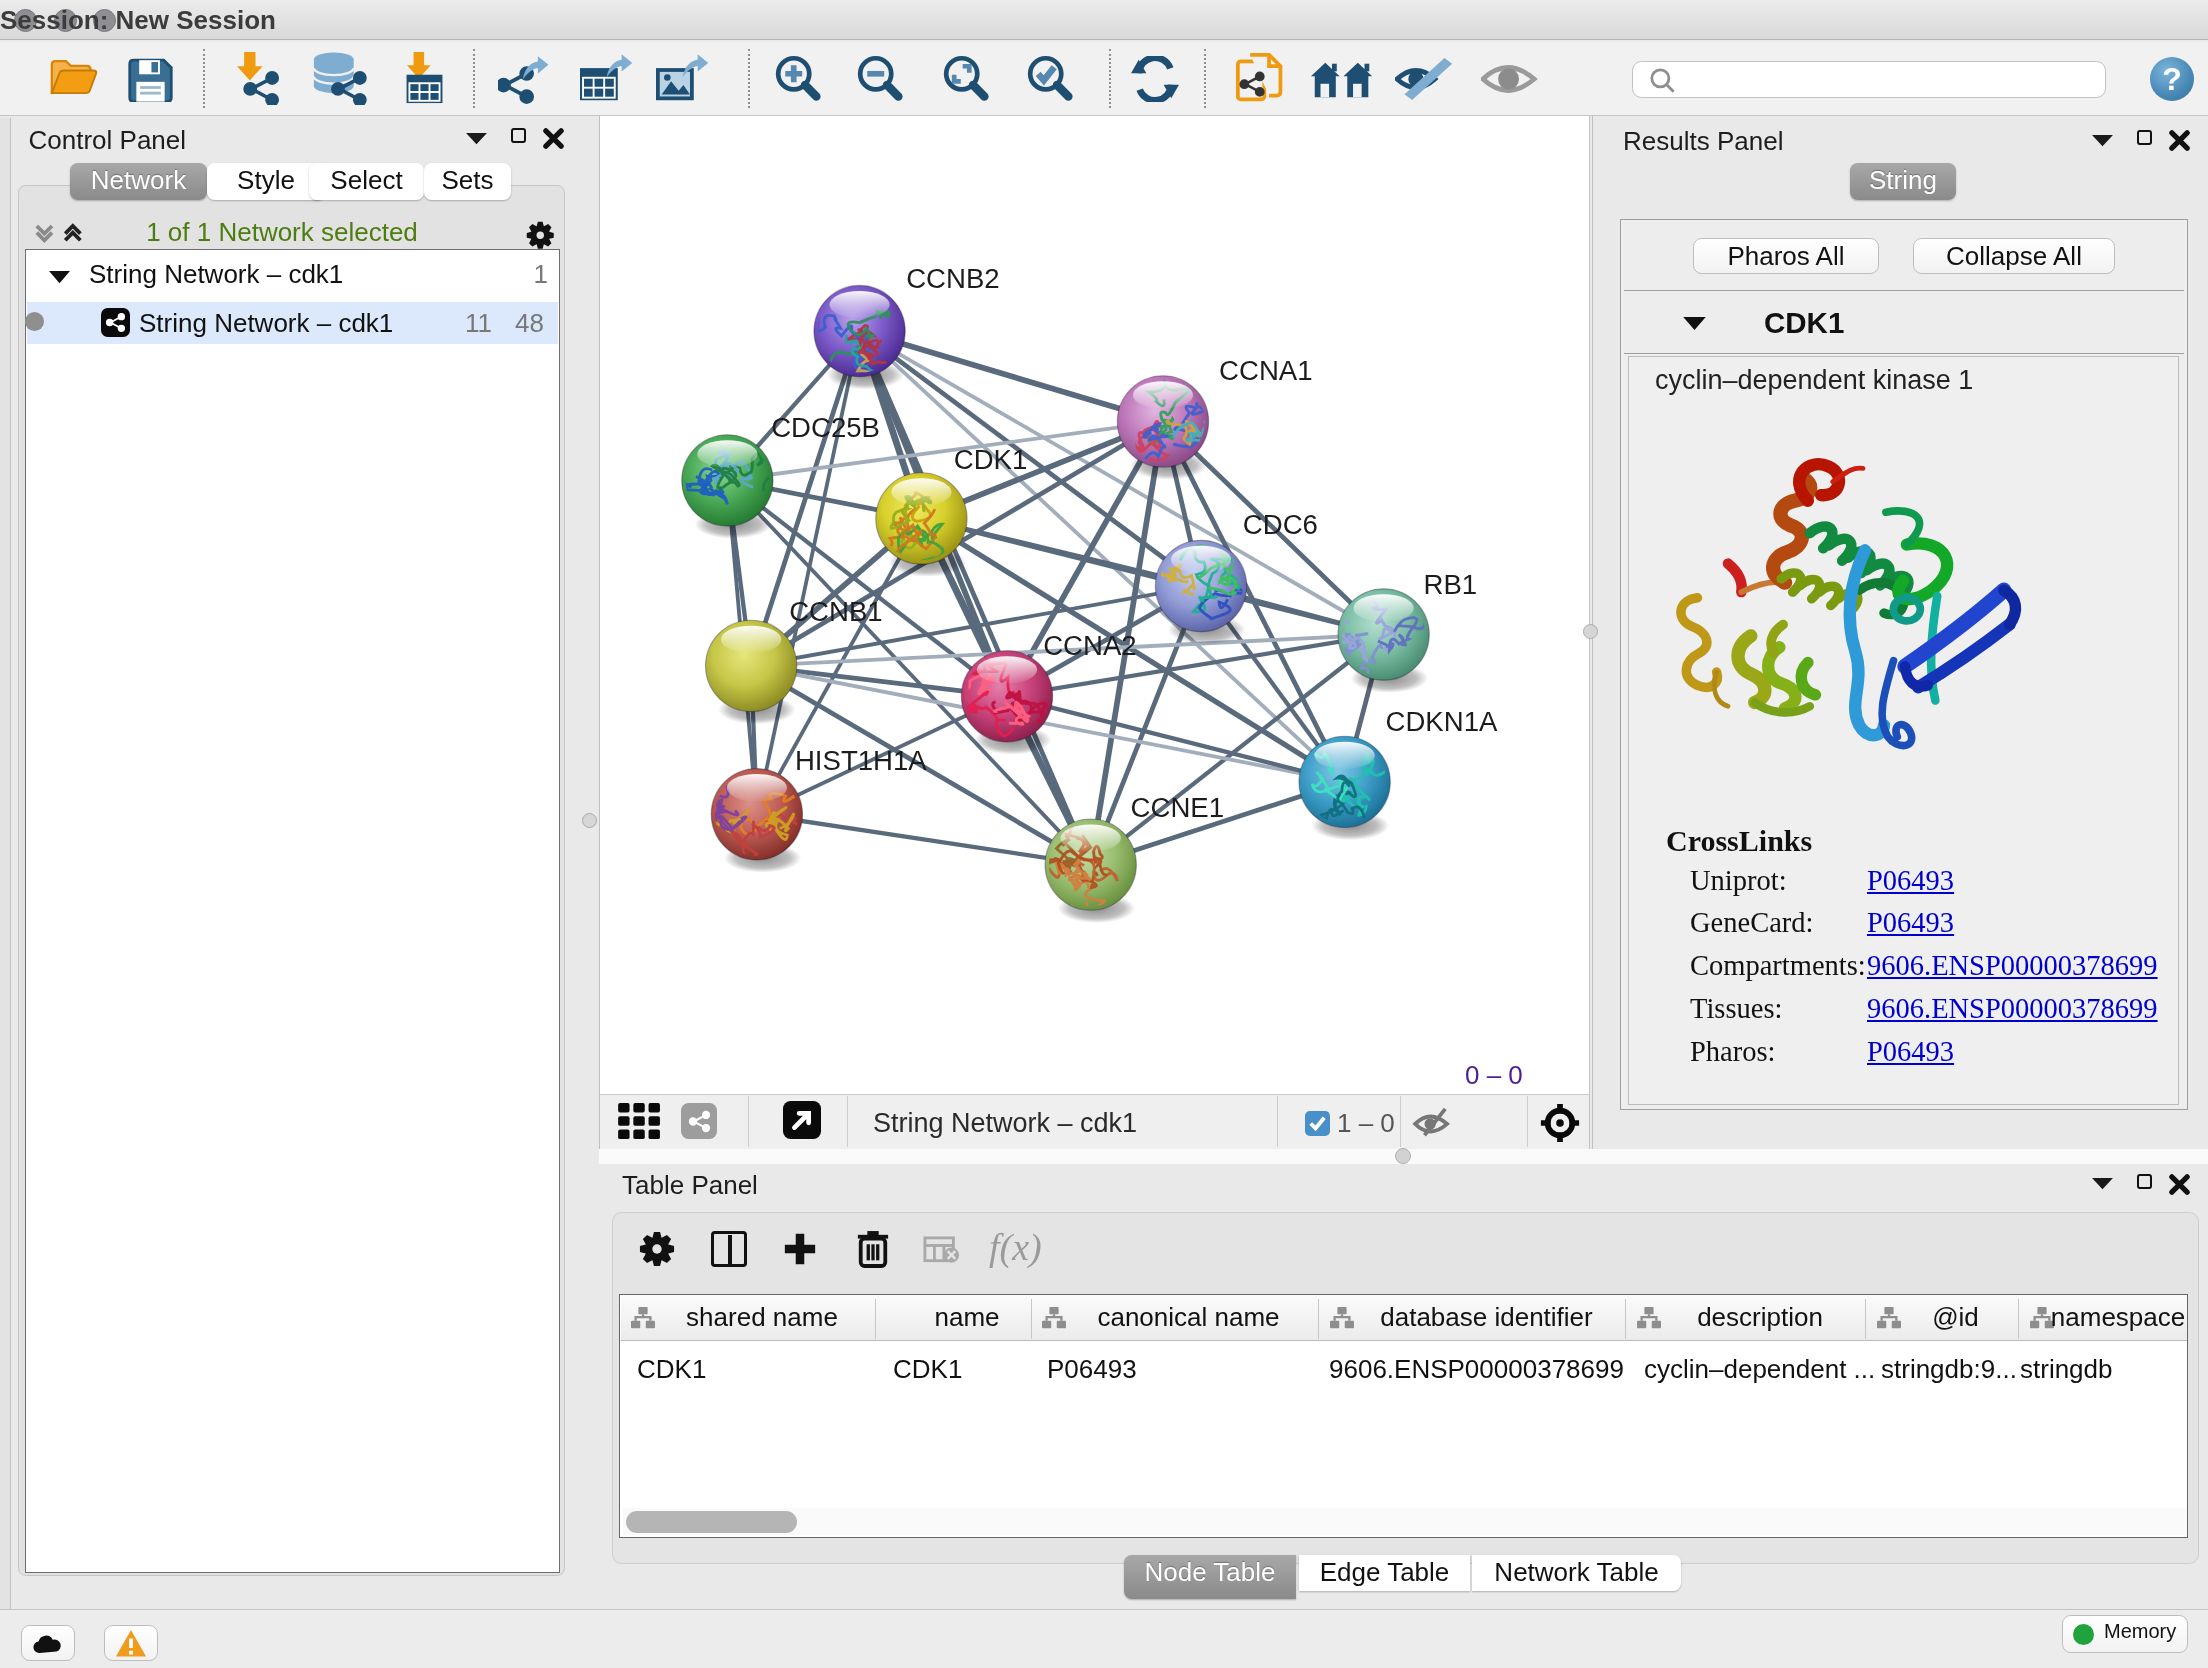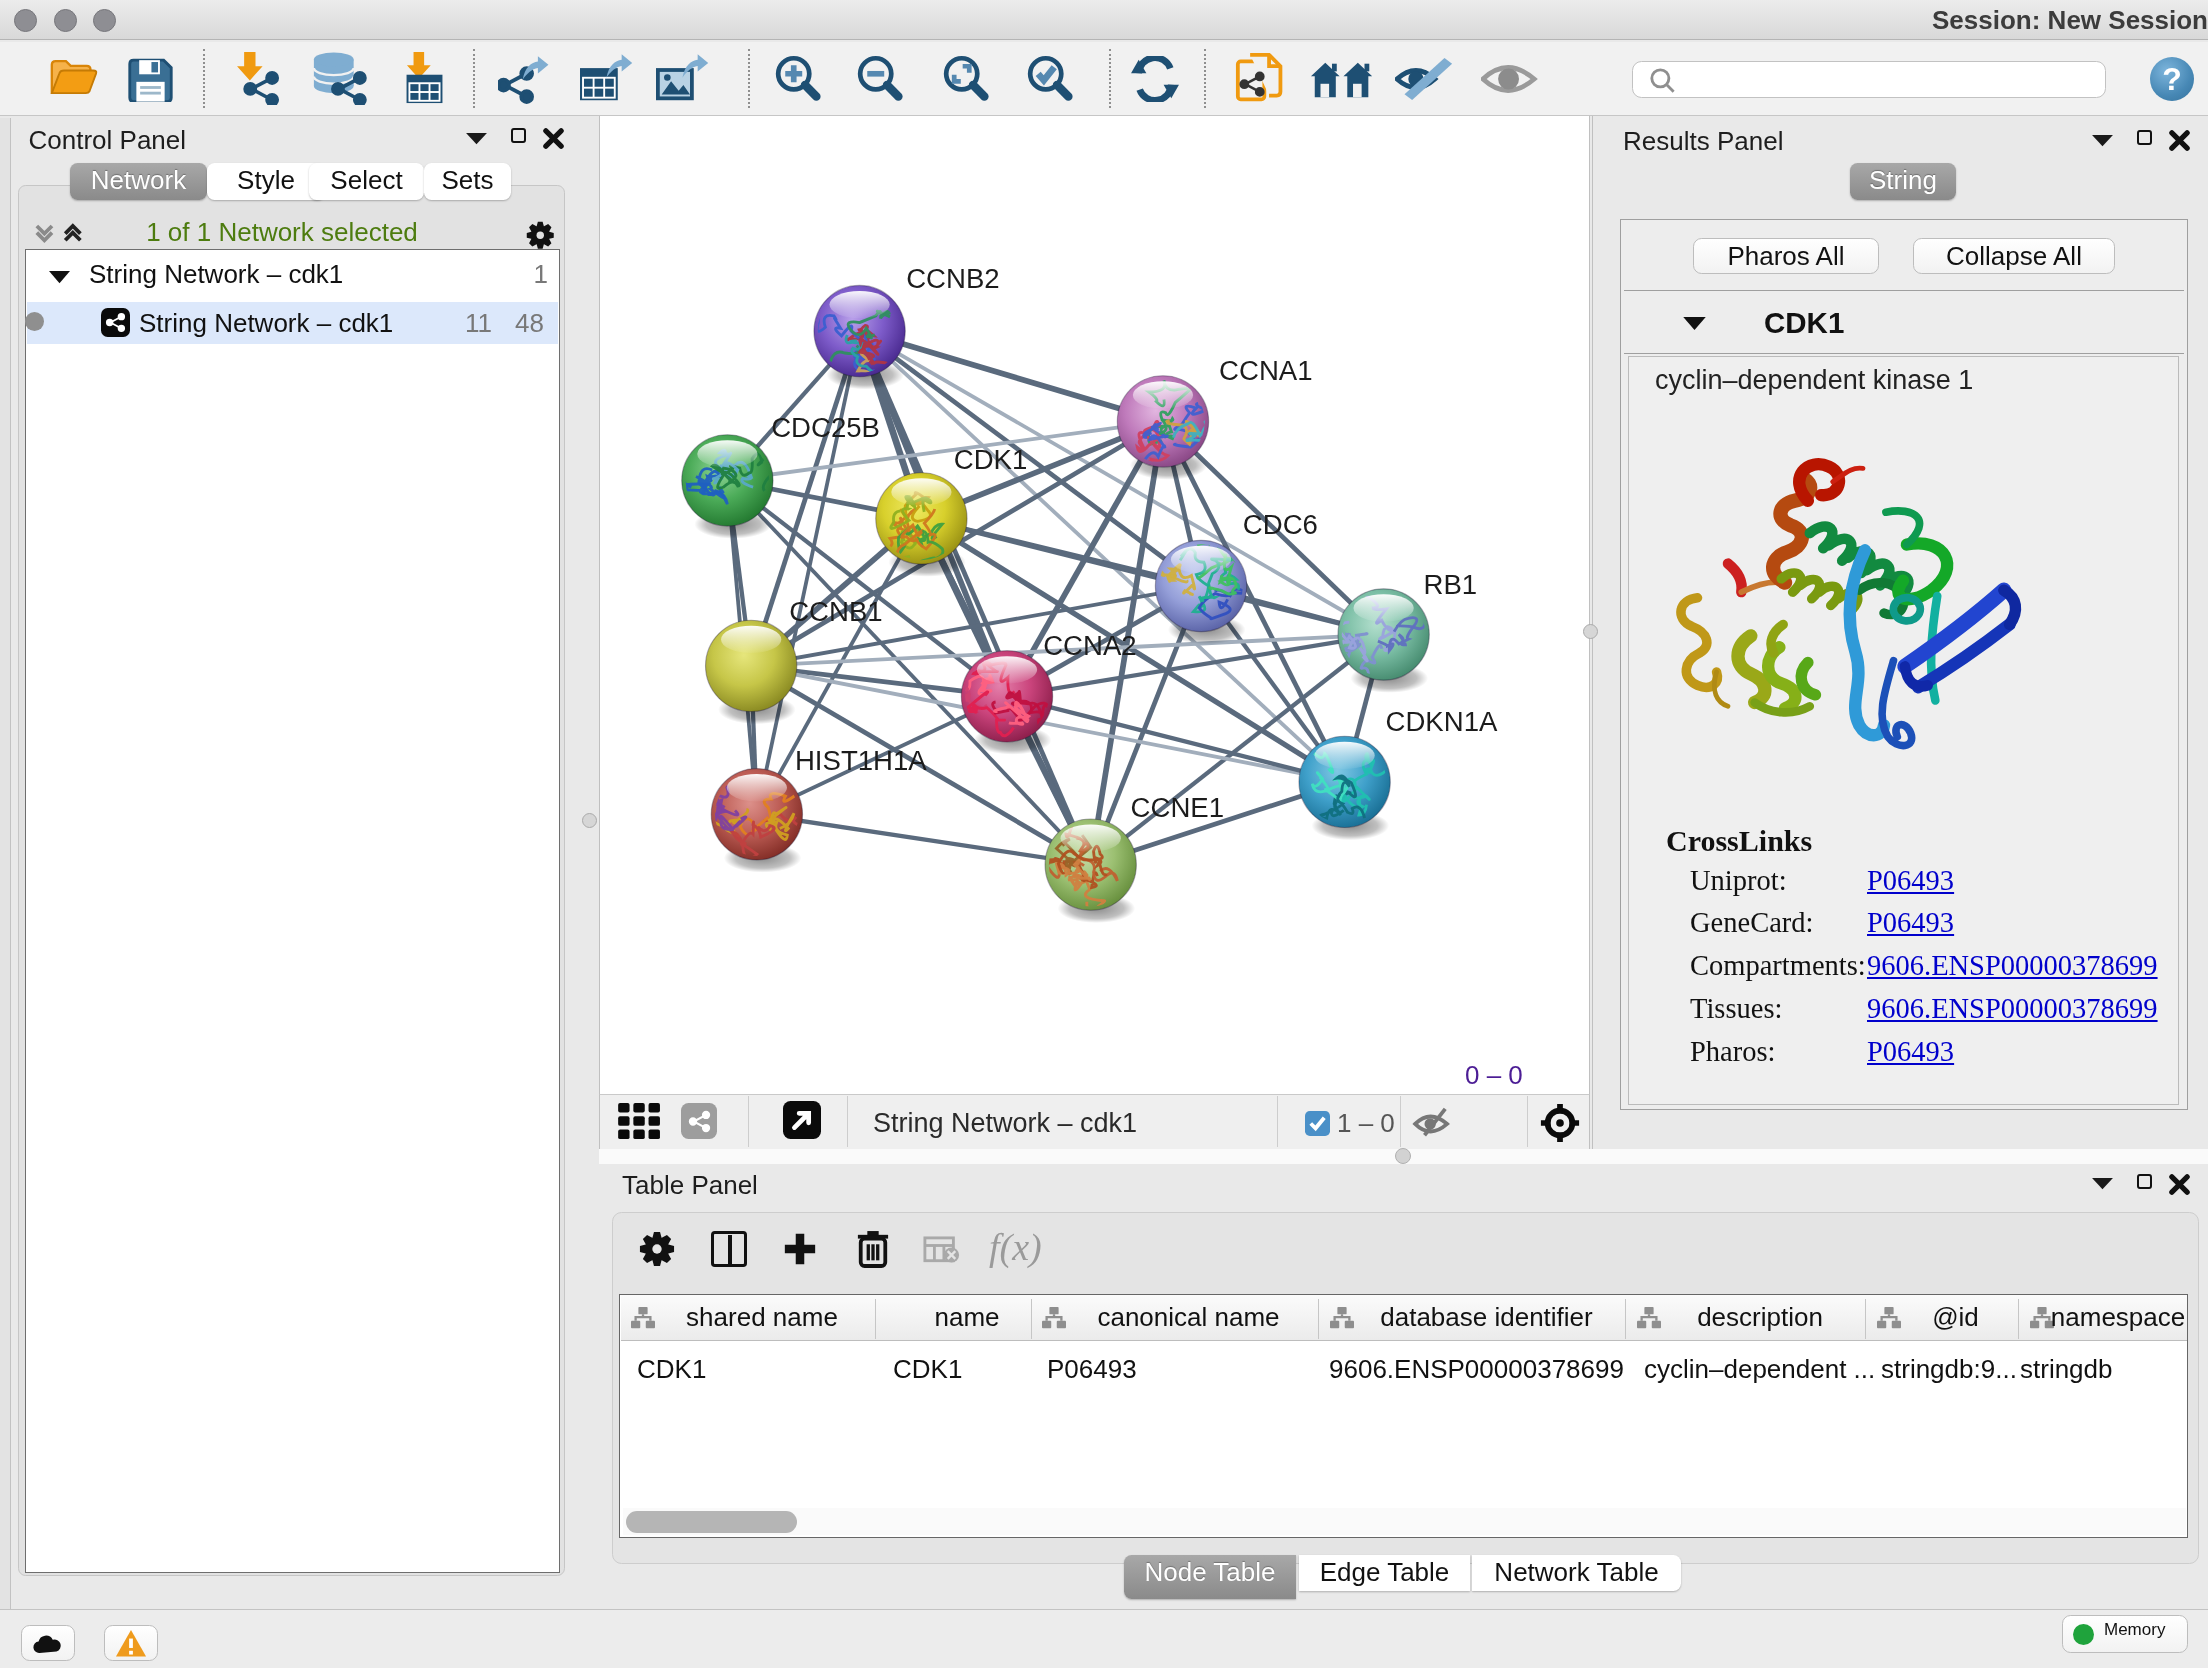--- a/index.html
+++ b/index.html
@@ -1,17 +1,17 @@
 <!DOCTYPE html>
 <html style="font-size:15px"><head><meta charset="utf-8"><style>*{margin:0;padding:0;box-sizing:border-box}body{width:2208px;height:1668px;position:relative;font-family:"Liberation Sans",sans-serif;background:#e9e9e9;overflow:hidden}.abs{position:absolute}.vsep{width:0;border-left:2.9px dotted #8f8f8f}.ptitle{font-size:26px;color:#1d1d1d}.tab{position:absolute;height:37px;border-radius:7.6px;background:#fff;color:#111;font-size:26px;text-align:center;line-height:35px;box-shadow:0 1px 1.9px rgba(0,0,0,0.25)}.tabsel{background:linear-gradient(#a8a8a8,#8a8a8a);color:#fff;text-shadow:0 -1px 1px rgba(0,0,0,0.3)}.btn{position:absolute;background:linear-gradient(#ffffff,#f2f2f2);border:1.9px solid #bdbdbd;border-radius:8.6px;font-size:26px;color:#111;text-align:center}</style></head><body>
 <div class="abs" style="left:0;top:0;width:2208px;height:40px;background:linear-gradient(#ececec,#d8d8d8);border-bottom:1.9px solid #b4b4b4"></div>
 <div class="abs" style="left:14.3px;top:8.6px;width:23px;height:23px;border-radius:50%;background:#8e8e93;border:1px solid #77777c"></div>
 <div class="abs" style="left:54px;top:8.6px;width:23px;height:23px;border-radius:50%;background:#8e8e93;border:1px solid #77777c"></div>
 <div class="abs" style="left:93px;top:8.6px;width:23px;height:23px;border-radius:50%;background:#8e8e93;border:1px solid #77777c"></div>
-<div class="abs" style="left:0;top:4.8px;width:2208px;text-align:right;font-size:26px;font-weight:bold;color:#3c3c3c">Session: New Session</div>
+<div class="abs" style="left:0;top:4.8px;width:2208px;text-align:left;font-size:26px;font-weight:bold;color:#3c3c3c">Session: New Session</div>
 <div class="abs" style="left:0;top:42px;width:2208px;height:74px;background:#f1f1f1;border-bottom:1.9px solid #c6c6c6"></div>
 <svg class="abs" style="left:49px;top:57px" width="49" height="44" viewBox="0 0 52 46">
     <path d="M 3 38 L 3 8 Q 3 4 7 4 L 18 4 L 23 9 L 40 9 Q 44 9 44 13 L 44 16" fill="#f6b24a" stroke="#d98508" stroke-width="2.5"></path>
     <path d="M 3 38 L 11 17 Q 12 14 16 14 L 47 14 Q 51 14 50 17 L 43 36 Q 42 38 39 38 Z" fill="#f39d13" stroke="#c57b05" stroke-width="2"></path>
   </svg>
 <svg class="abs" style="left:126px;top:56px" width="49" height="46" viewBox="0 0 52 48">
     <path d="M 4 8 Q 4 4 8 4 L 40 4 L 48 12 L 48 44 Q 48 48 44 48 L 8 48 Q 4 48 4 44 Z" fill="#3a6f94" stroke="#1e4f73" stroke-width="3"></path>
     <rect x="14" y="4" width="22" height="15" fill="#fff"></rect>
     <rect x="27" y="6" width="7" height="11" fill="#3a6f94"></rect>
     <rect x="11" y="27" width="30" height="21" fill="#fff"></rect>
@@ -711,13 +711,13 @@
     <path d="M 8 22 a 6 6 0 0 1 -1 -12 a 8 8 0 0 1 15 -2 a 6.5 6.5 0 0 1 4 12.5 Z" fill="#111"></path>
   </svg>
 <div class="btn" style="left:104px;top:1625px;width:54px;height:36px"></div>
 <svg class="abs" style="left:115px;top:1629px" width="32" height="28.5" viewBox="0 0 34 30">
     <path d="M17 1 L33 29 L1 29 Z" fill="#ef9b1d"></path>
     <rect x="15" y="10" width="4" height="10" fill="#fff"></rect>
     <rect x="15" y="23" width="4" height="4" fill="#fff"></rect>
   </svg>
 <div class="btn" style="left:2062px;top:1615px;width:126px;height:38px"></div>
 <div class="abs" style="left:2073px;top:1624px;width:21px;height:21px;border-radius:50%;background:#1fa33c"></div>
-<div class="abs" style="left:2104px;top:1620px;font-size:17px;color:#111">Memory</div>
+<div class="abs" style="left:2104px;top:1620px;font-size:20px;color:#111">Memory</div>
 
 </body></html>

